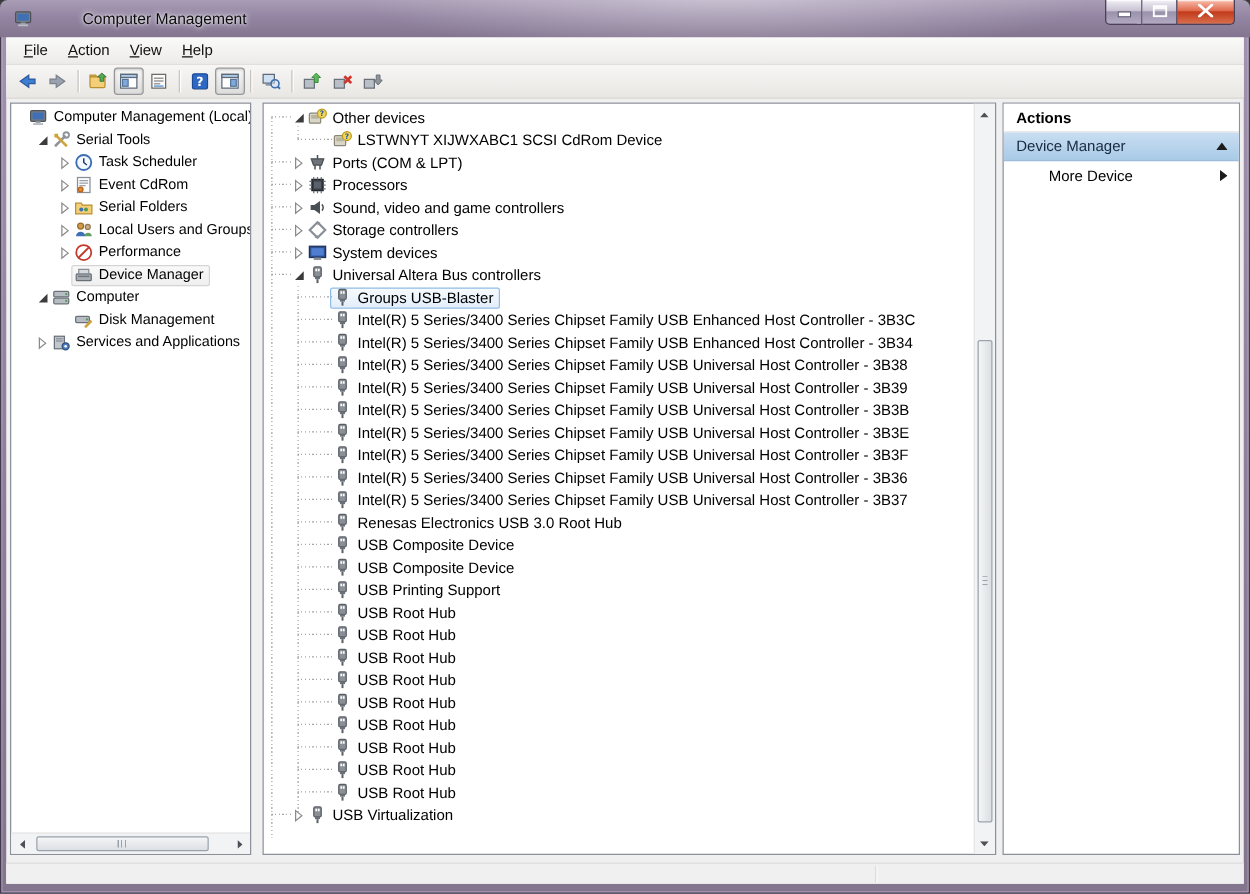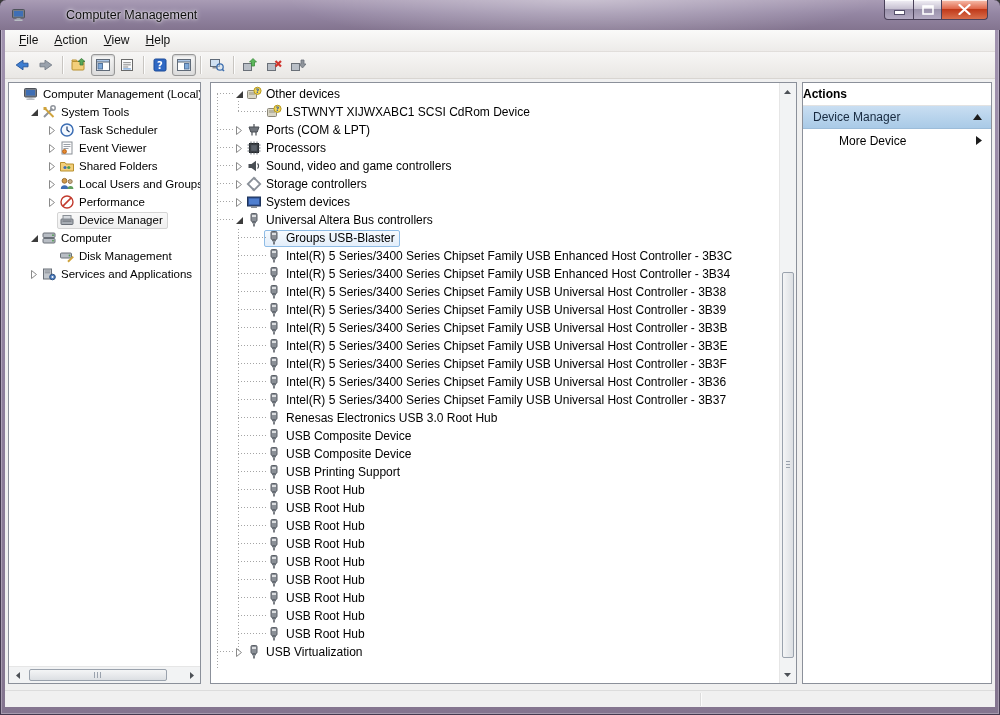--- a/index.html
+++ b/index.html
@@ -71,21 +71,21 @@
   .sbtn.lft{left:0;top:0;} .sbtn.rgt{right:0;top:0;}
   .vthumb{position:absolute;left:2px;width:12px;top:189px;height:386px;border:1px solid #9aa2ad;border-radius:2px;
     background:linear-gradient(90deg,#f4f5f6,#dcdfe3);}
   .vthumb .grip{position:absolute;left:3px;right:3px;top:50%;margin-top:-4px;height:8px;
     background:repeating-linear-gradient(to bottom,#9aa2ad 0 1px,transparent 1px 3px);}
   .hthumb{position:absolute;top:2px;height:12px;left:20px;width:138px;border:1px solid #9aa2ad;border-radius:2px;
     background:linear-gradient(180deg,#f4f5f6,#dcdfe3);}
   .hthumb .grip{position:absolute;top:2px;bottom:2px;left:50%;margin-left:-4px;width:8px;
     background:repeating-linear-gradient(to right,#9aa2ad 0 1px,transparent 1px 3px);}
   
-  .actions-header{height:23px;line-height:23px;font-size:12px;font-weight:bold;color:#000;
+  .actions-header{height:23px;line-height:23px;padding-left:10px;font-size:12px;font-weight:bold;color:#000;
     background:#fff;border-bottom:1px solid #e2e2e2;}
   .action-group{height:23px;display:flex;align-items:center;padding:0 9px 0 10px;font-size:12px;color:#17293f;
     background:linear-gradient(#c9def2,#a9cae7);border-bottom:1px solid #9cbcd9;}
   .action-group .chev{margin-left:auto;display:inline-flex;}
   .action-more{height:23px;display:flex;align-items:center;padding:0 9px 0 36px;font-size:12px;color:#000;}
   .action-more .arr{margin-left:auto;display:inline-flex;}
   
   .statusbar{position:absolute;left:0;top:660px;width:100%;height:17px;background:#f0f0f0;border-top:1px solid #dcdcdc;}
   .status-div{position:absolute;left:695px;top:2px;width:1px;height:13px;background:#dcdcdc;box-shadow:1px 0 0 #fbfbfb;}
 </style>
@@ -251,21 +251,21 @@
               </svg>
             </span>
             <span class="ticon">
               <svg viewBox="0 0 16 16" width="16" height="16">
                 <line x1="3" y1="13" x2="11.5" y2="4.5" stroke="#8f949b" stroke-width="2"></line>
                 <circle cx="12" cy="4" r="2.2" fill="none" stroke="#8f949b" stroke-width="1.5"></circle>
                 <line x1="4" y1="4.5" x2="12.5" y2="13" stroke="#cfa33c" stroke-width="2"></line>
                 <rect x="2.5" y="3" width="3" height="3" fill="#cfa33c"></rect>
               </svg>
             </span>
-            <span class="tlabel">System Tools</span>
+            <span class="tlabel">Serial Tools</span>
           </div>
           <div class="trow">
             <span class="tsp" style="width: 37px;"></span>
             <span class="expslot">
               <svg width="10" height="11" viewBox="0 0 10 11">
                 <path d="M2.5 1.5 L7.5 5.5 L2.5 9.5 Z" fill="#ffffff" stroke="#8a8a8a"></path>
               </svg>
             </span>
             <span class="ticon">
               <svg viewBox="0 0 16 16" width="16" height="16">
@@ -284,37 +284,37 @@
             </span>
             <span class="ticon">
               <svg viewBox="0 0 16 16" width="16" height="16">
                 <rect x="3" y="2" width="10" height="12" fill="#fdfdfd" stroke="#8a8f96"></rect>
                 <rect x="4.5" y="4" width="7" height="1" fill="#9aa0a8"></rect>
                 <rect x="4.5" y="6" width="7" height="1" fill="#9aa0a8"></rect>
                 <rect x="4.5" y="8" width="5" height="1" fill="#9aa0a8"></rect>
                 <circle cx="5.5" cy="11.5" r="1.9" fill="#e98c2e" stroke="#b5621a"></circle>
               </svg>
             </span>
-            <span class="tlabel">Event Viewer</span>
+            <span class="tlabel">Event CdRom</span>
           </div>
           <div class="trow">
             <span class="tsp" style="width: 37px;"></span>
             <span class="expslot">
               <svg width="10" height="11" viewBox="0 0 10 11">
                 <path d="M2.5 1.5 L7.5 5.5 L2.5 9.5 Z" fill="#ffffff" stroke="#8a8a8a"></path>
               </svg>
             </span>
             <span class="ticon">
               <svg viewBox="0 0 16 16" width="16" height="16">
                 <path d="M1.5 4.5 h4.5 l1 1.5 h7.5 v7 h-13 Z" fill="#f3cf7a" stroke="#b8902f"></path>
                 <circle cx="6" cy="9.5" r="1.6" fill="#3f6fb5"></circle>
                 <circle cx="9.8" cy="9.5" r="1.6" fill="#4f9b4f"></circle>
               </svg>
             </span>
-            <span class="tlabel">Shared Folders</span>
+            <span class="tlabel">Serial Folders</span>
           </div>
           <div class="trow">
             <span class="tsp" style="width: 37px;"></span>
             <span class="expslot">
               <svg width="10" height="11" viewBox="0 0 10 11">
                 <path d="M2.5 1.5 L7.5 5.5 L2.5 9.5 Z" fill="#ffffff" stroke="#8a8a8a"></path>
               </svg>
             </span>
             <span class="ticon">
               <svg viewBox="0 0 16 16" width="16" height="16">

